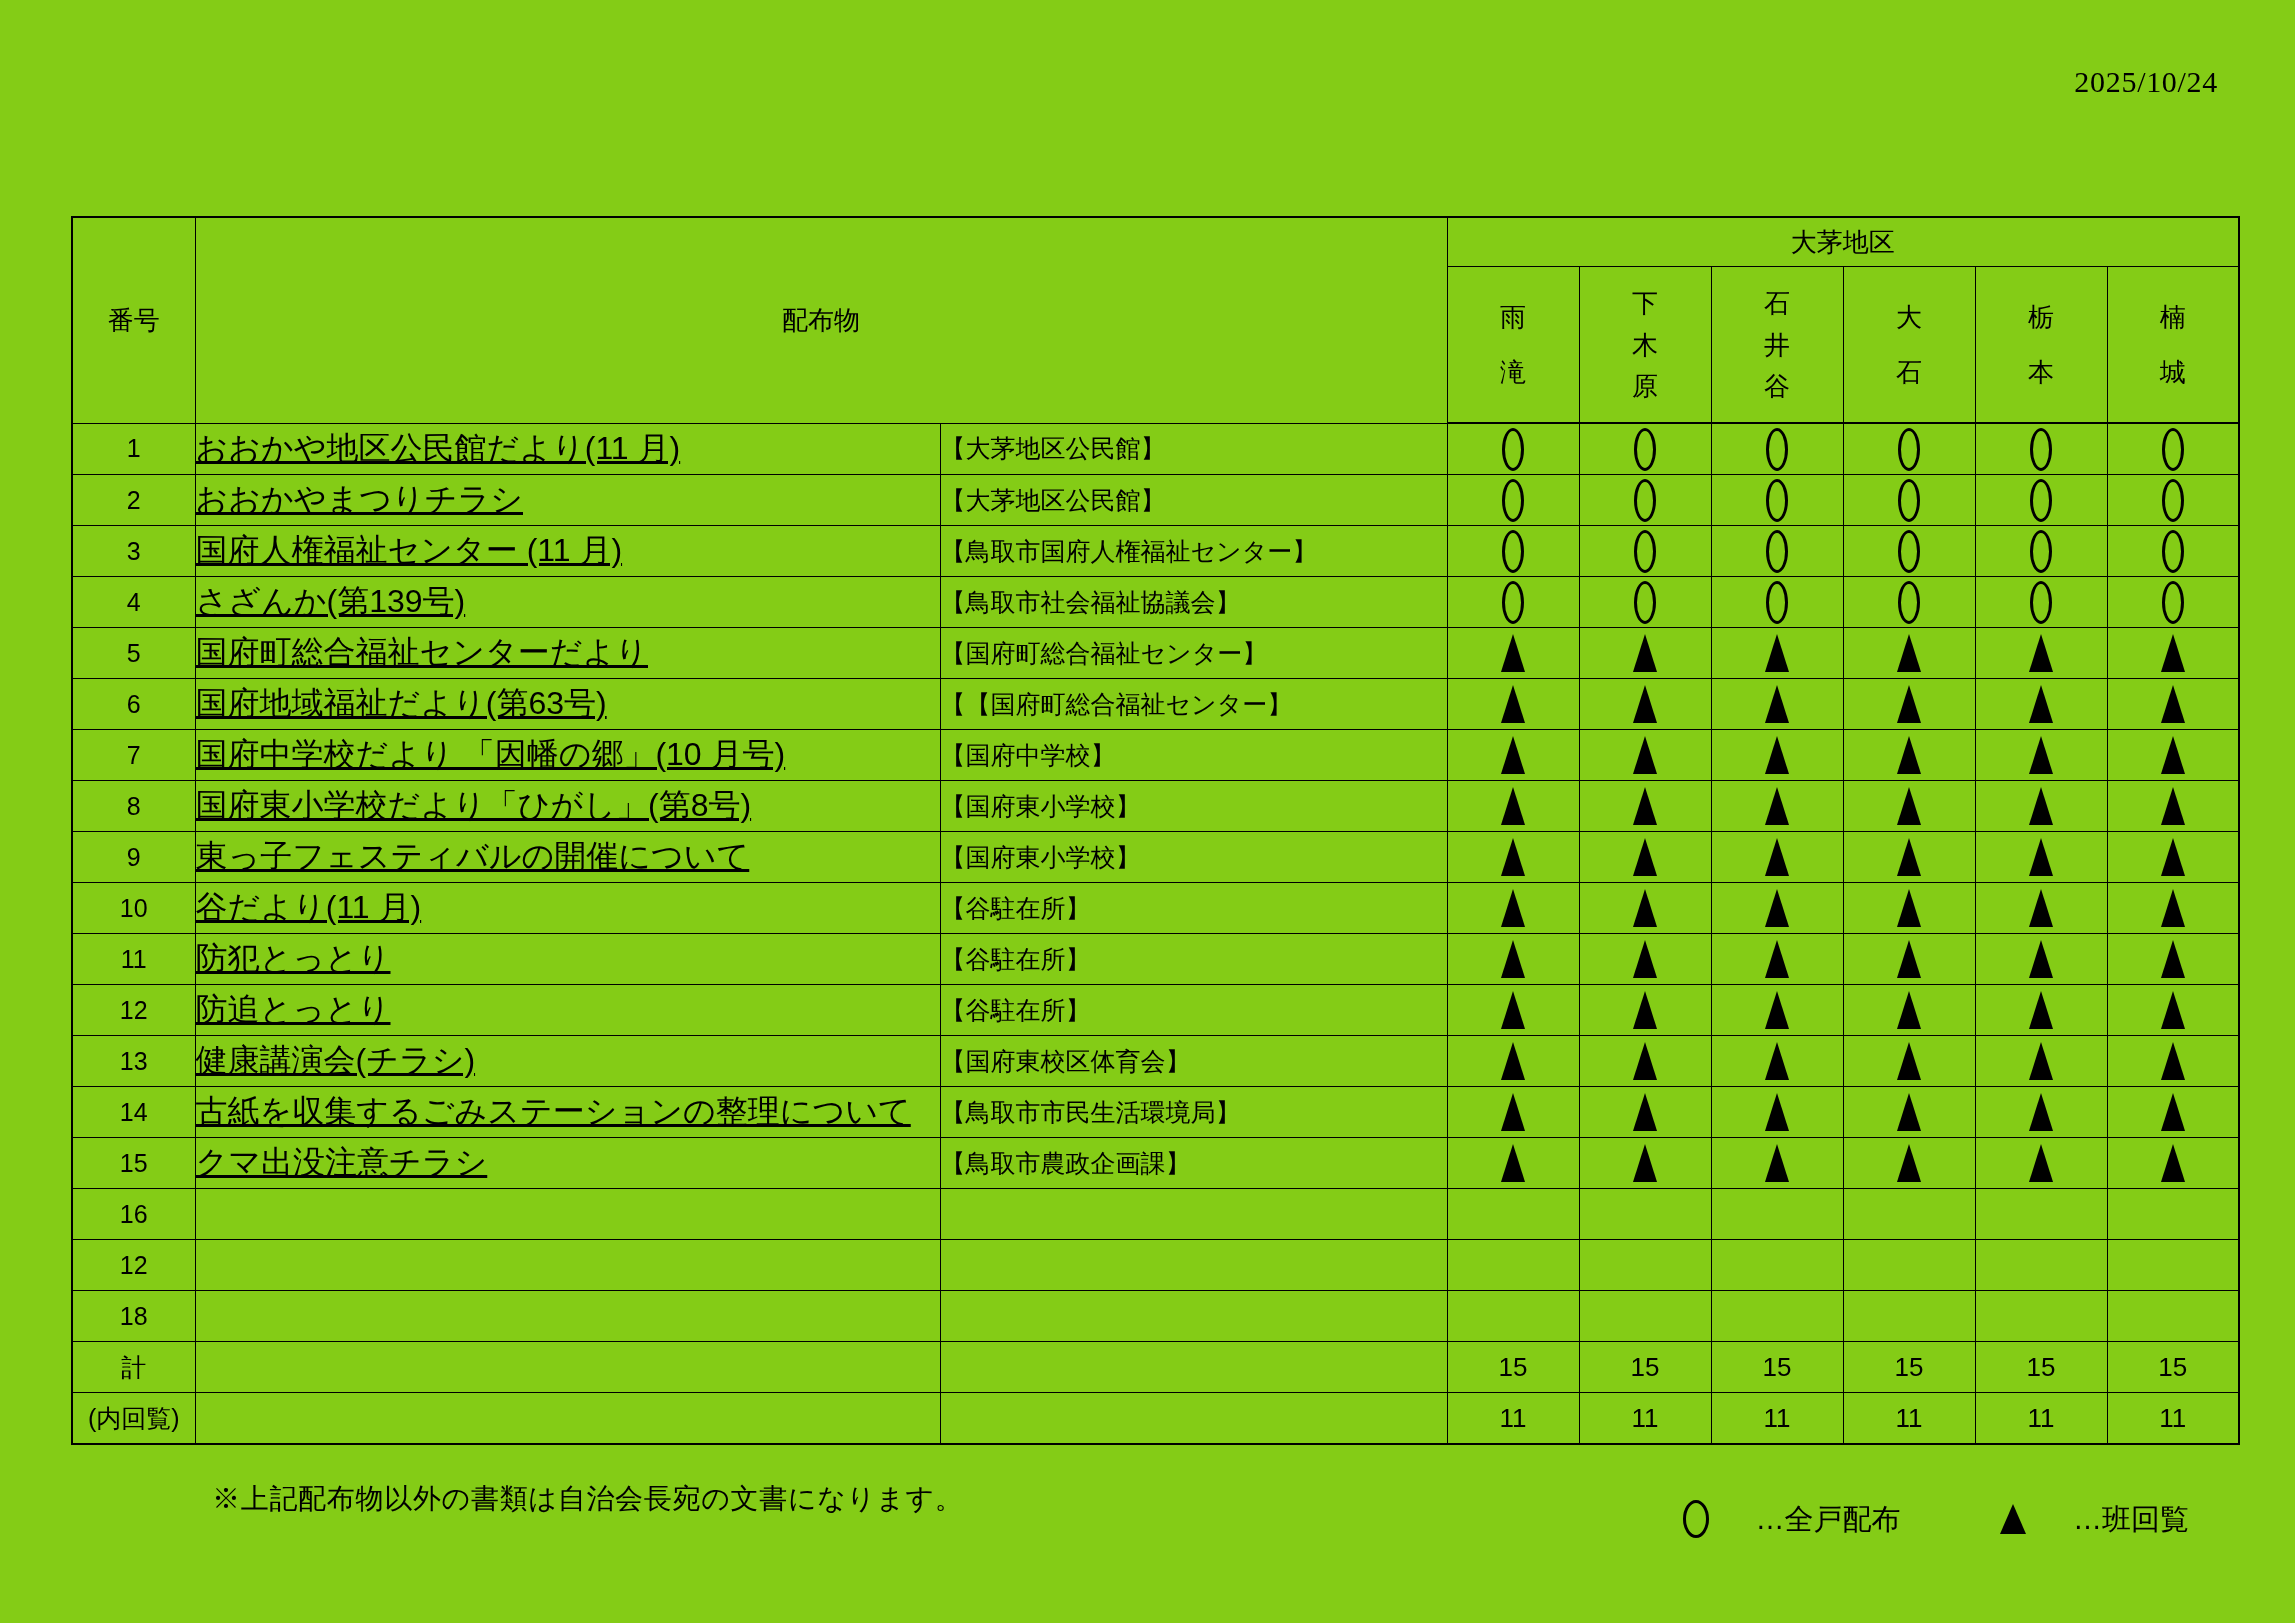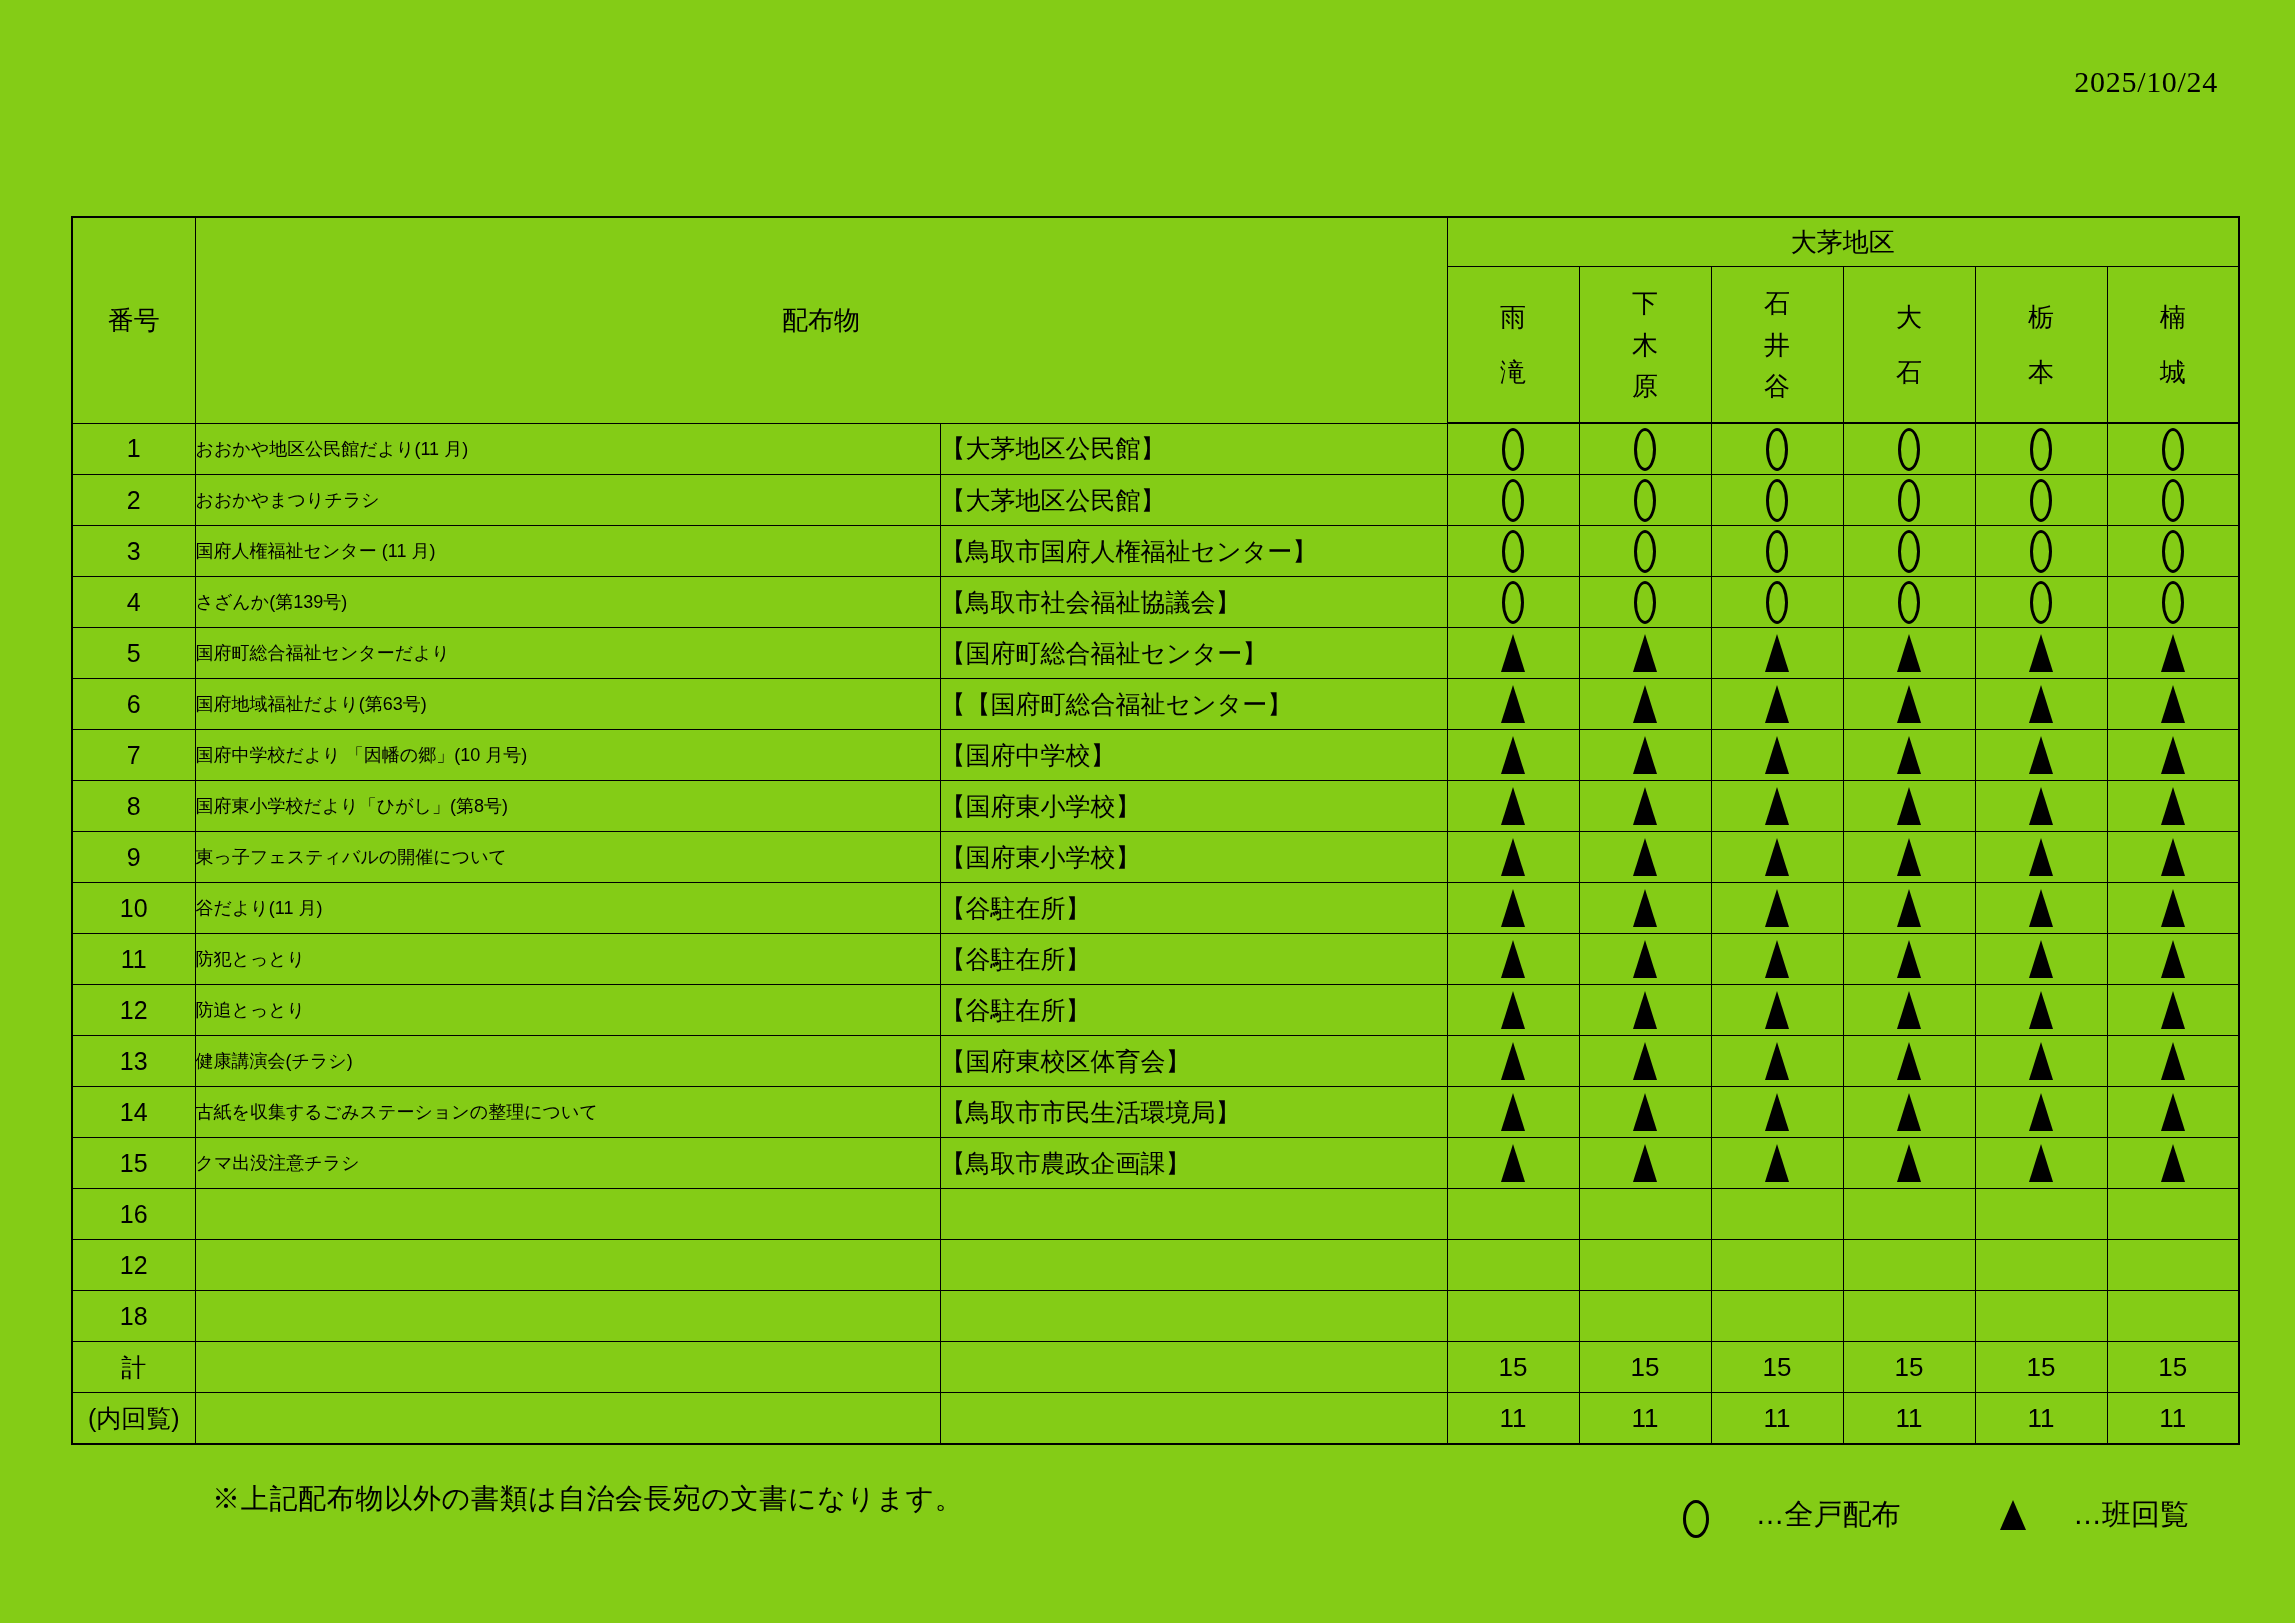--- a/index.html
+++ b/index.html
@@ -60,21 +60,21 @@
     display: flex;
     flex-direction: column;
     justify-content: space-evenly;
     align-items: center;
     font-size: 26px;
     line-height: 1;
     margin: 0 auto;
   }
   tbody td { height: 50px; }
   .cell-no  { text-align: center; font-size: 25px; }
-  .cell-item { font-size: 18px; padding-left: 17px; border-right: 0.7px solid #8f8f8f; }
+  .cell-item { font-size: 32px; padding-left: 17px; border-right: 0.7px solid #8f8f8f; text-decoration: underline; }
   .cell-pub  { font-size: 25px; padding-left: 38px; border-left: 0.7px solid #8f8f8f; }
   .cell-mark { text-align: center; }
   .cell-num  { text-align: center; font-size: 26px; }
   .cell-label { font-size: 25px; }
 
   .mark-circle {
     display: inline-block;
     width: 22px;
     height: 43px;
     border: 3.3px solid #000;
@@ -98,21 +98,21 @@
     font-size: 28px;
     letter-spacing: 0.7px;
     margin-top: 36px;
   }
   .doc-legend {
     position: absolute;
     top: 1500px;
     right: 106px;
     font-size: 29px;
     display: flex;
-    align-items: flex-start;
+    align-items: center;
     line-height: 1;
     gap: 44px;
   }
   .legend-circle {
     display: inline-block;
     width: 26px;
     height: 38px;
     border: 3.3px solid #000;
     border-radius: 50%;
     box-sizing: border-box;

